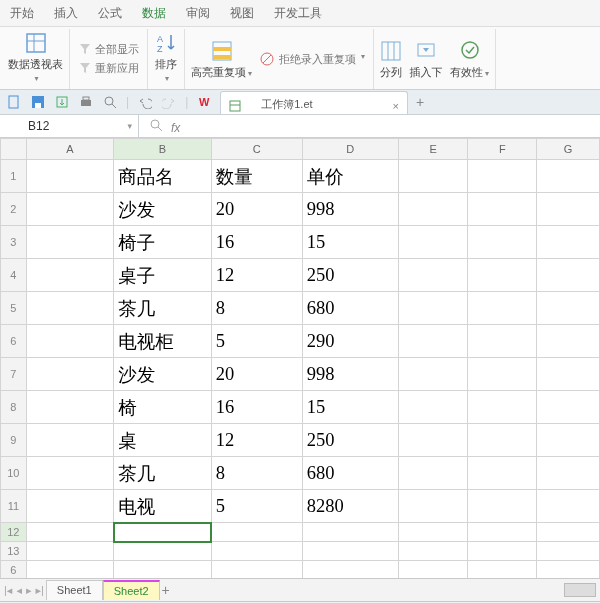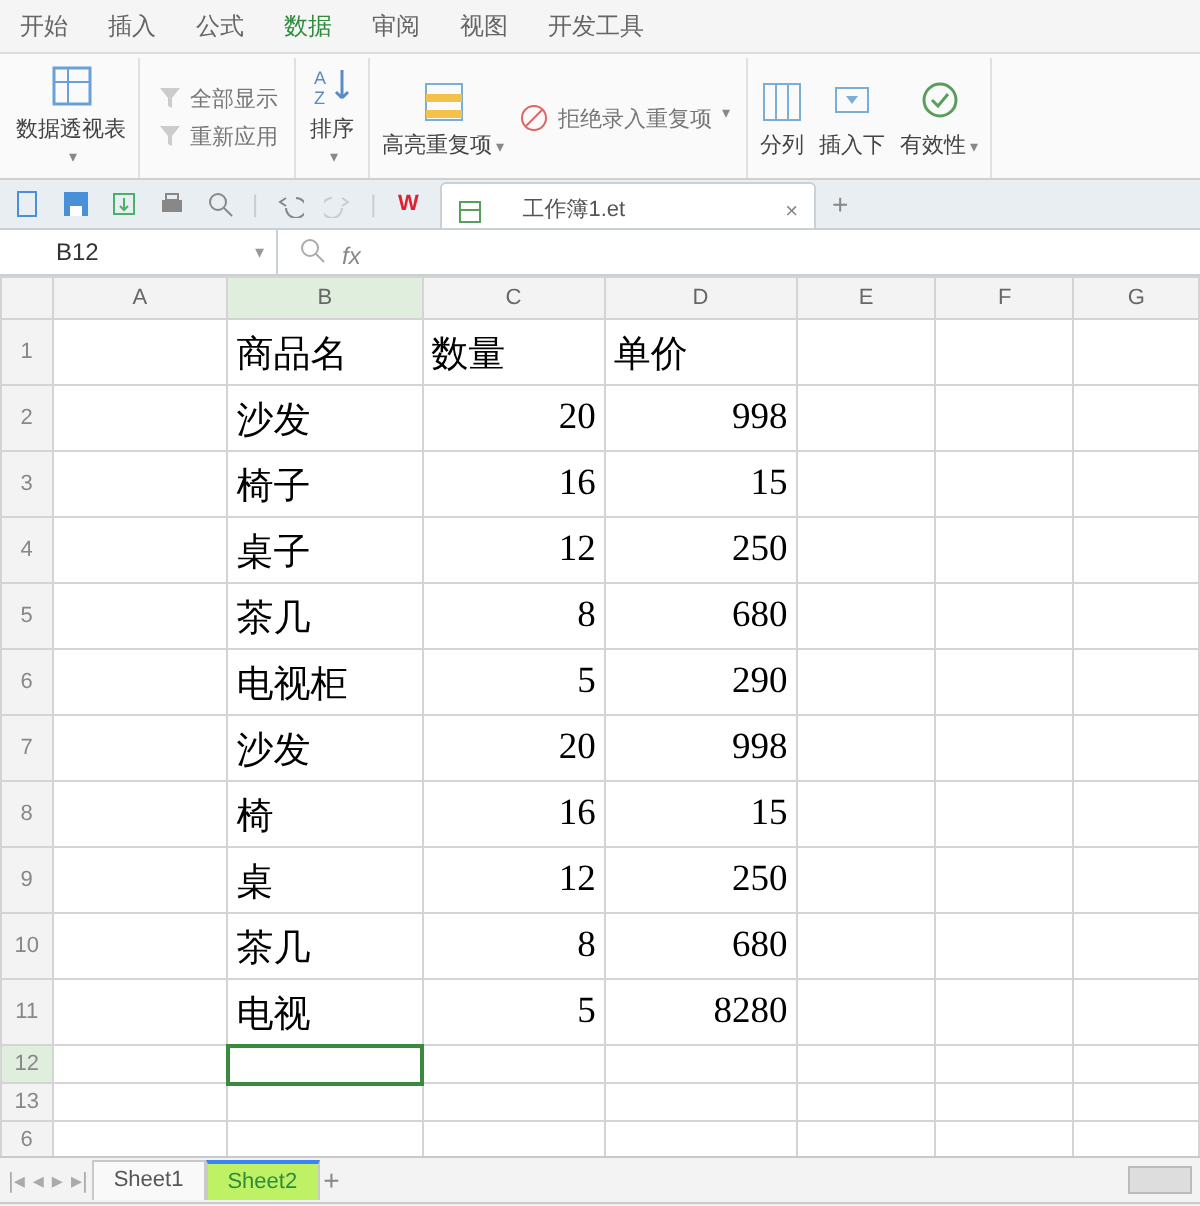--- a/index.html
+++ b/index.html
@@ -25,29 +25,29 @@
   .fx{display:flex;align-items:flex-end;gap:8px;padding:0 10px;color:#888}
   .sheet{position:relative;height:440px;overflow:hidden}
   table{border-collapse:collapse;table-layout:fixed}
   th,td{border:1px solid #d4d4d4;background:#fff}
   th{background:#f3f3f3;color:#666;font-weight:normal;font-size:11px}
   .rh{width:24px;height:25px;text-align:center;color:#888;font-size:11px;background:#f3f3f3}
   .ch{height:18px;text-align:center}
   .cA{width:88px}.cB{width:97px}.cC{width:90px}.cD{width:93px}.cE{width:68px}.cF{width:67px}.cG{width:60px}
   td.cell{height:30px;padding:0 4px;font-size:18.5px;font-family:"SimSun","宋体",serif;color:#000}
   td.txt{text-align:left}
-  td.num{text-align:right}
+  td.num{}
   th.selcol{background:#dfeedd}
   th.selrow{background:#dfeedd}
   td.sel{outline:2px solid #3a8a3e;outline-offset:-1px;background:#fff}
   .tabsb{display:flex;align-items:center;height:22px;background:#f3f3f3;border-top:1px solid #c9c9c9;padding:0 4px;gap:2px;font-size:11px}
   .nav{display:flex;gap:4px;color:#aaa}
   .nav span{cursor:pointer}
   .stab{padding:3px 10px;border:1px solid #c9c9c9;border-bottom:none;background:#f9f9f9;color:#555;cursor:pointer}
-  .stab.active{background:#bef264;color:#2e8b3d;border-top:2px solid #3b82f6}
+  .stab.active{background:#fef9c3;color:#2e8b3d;border-top:2px solid #d946ef}
   .status{height:9px;background:#eef1f4;border-top:1px solid #c9c9c9}
   .tri{margin-left:2px;font-size:8px;color:#888}
 </style>
 </head>
 <body>
 
 <div class="tabs" id="ribbonTabs">
     <div class="tab">开始</div>
     <div class="tab">插入</div>
     <div class="tab">公式</div>

